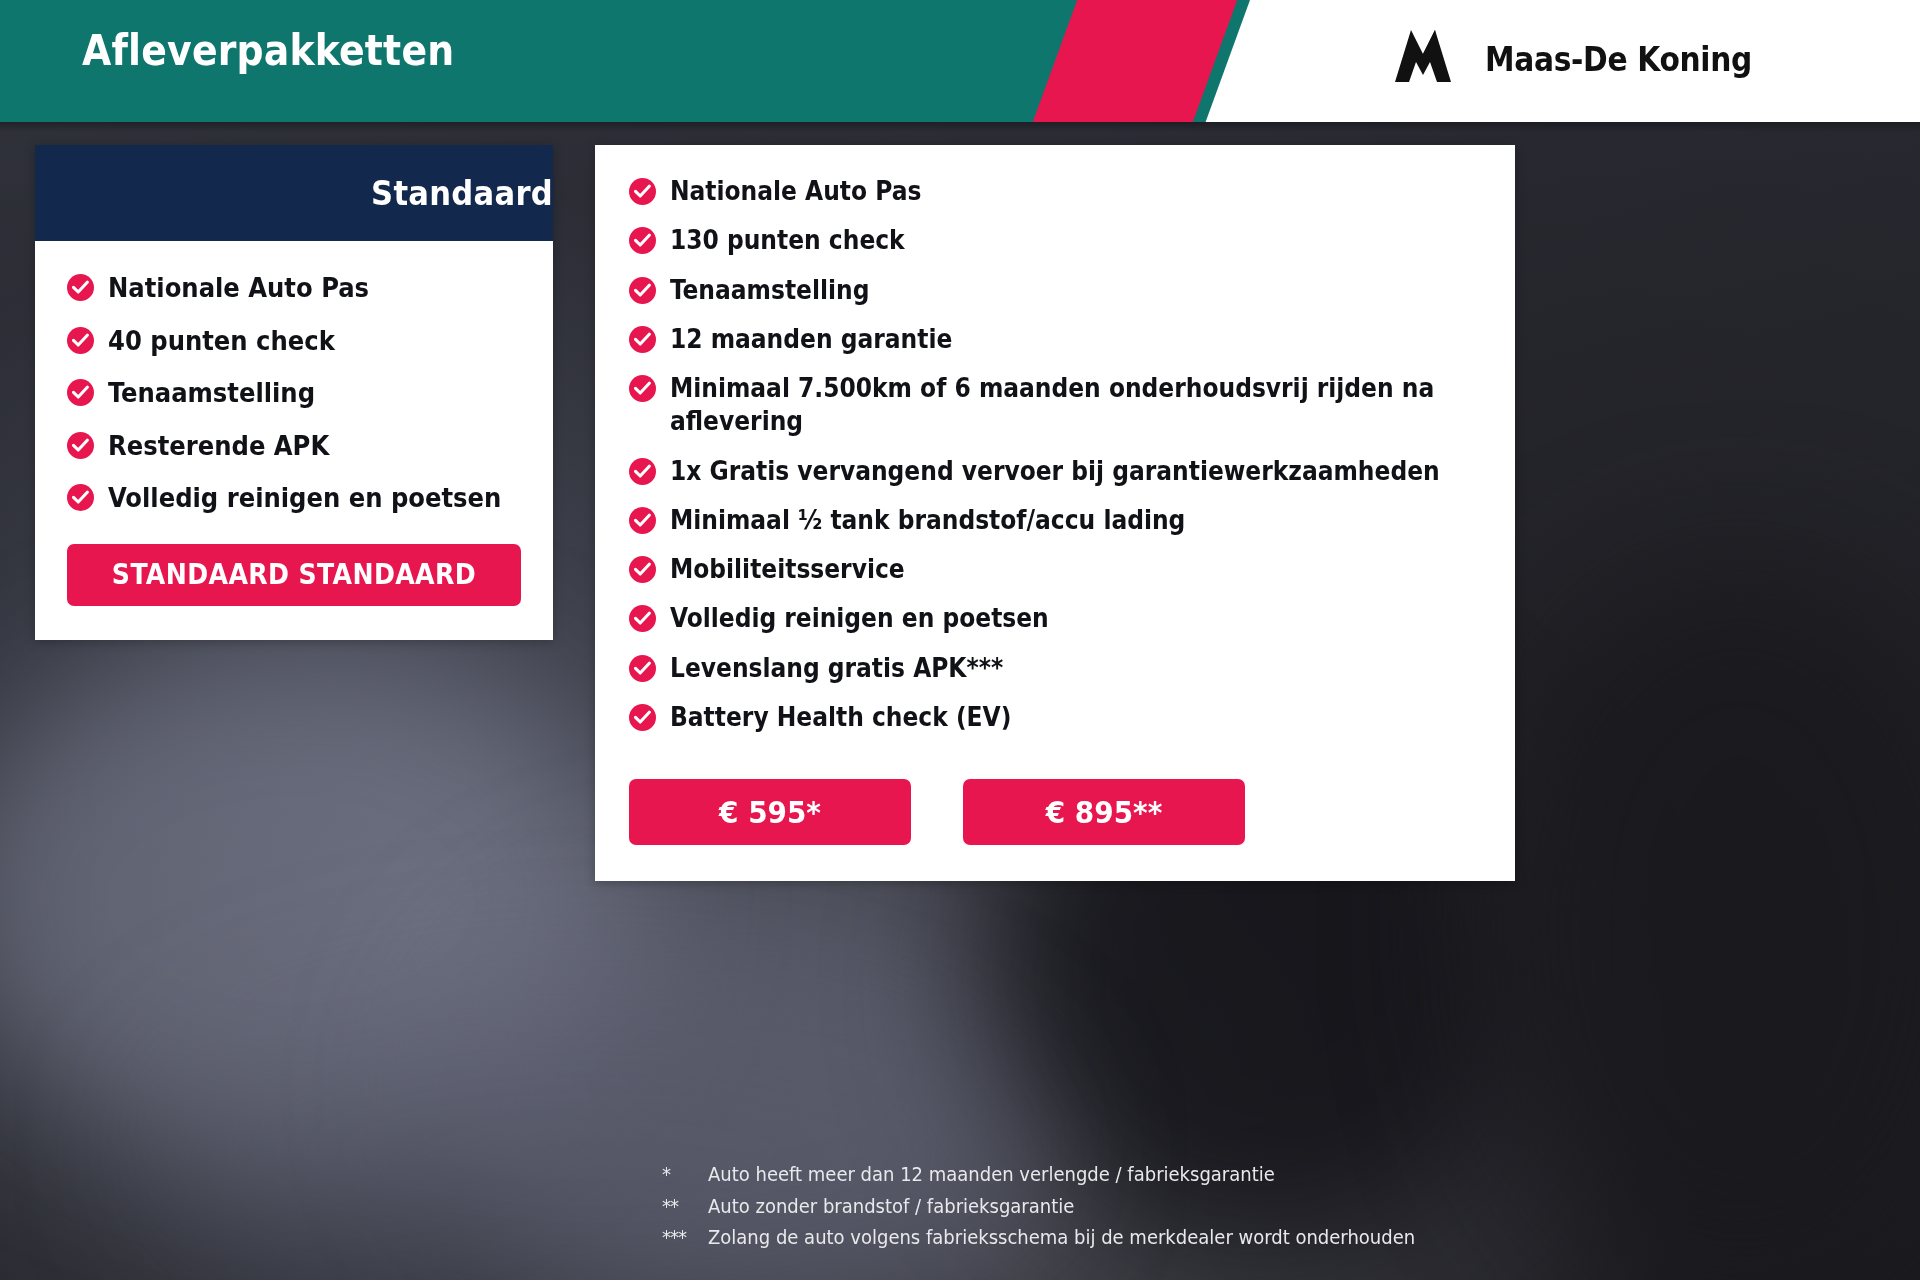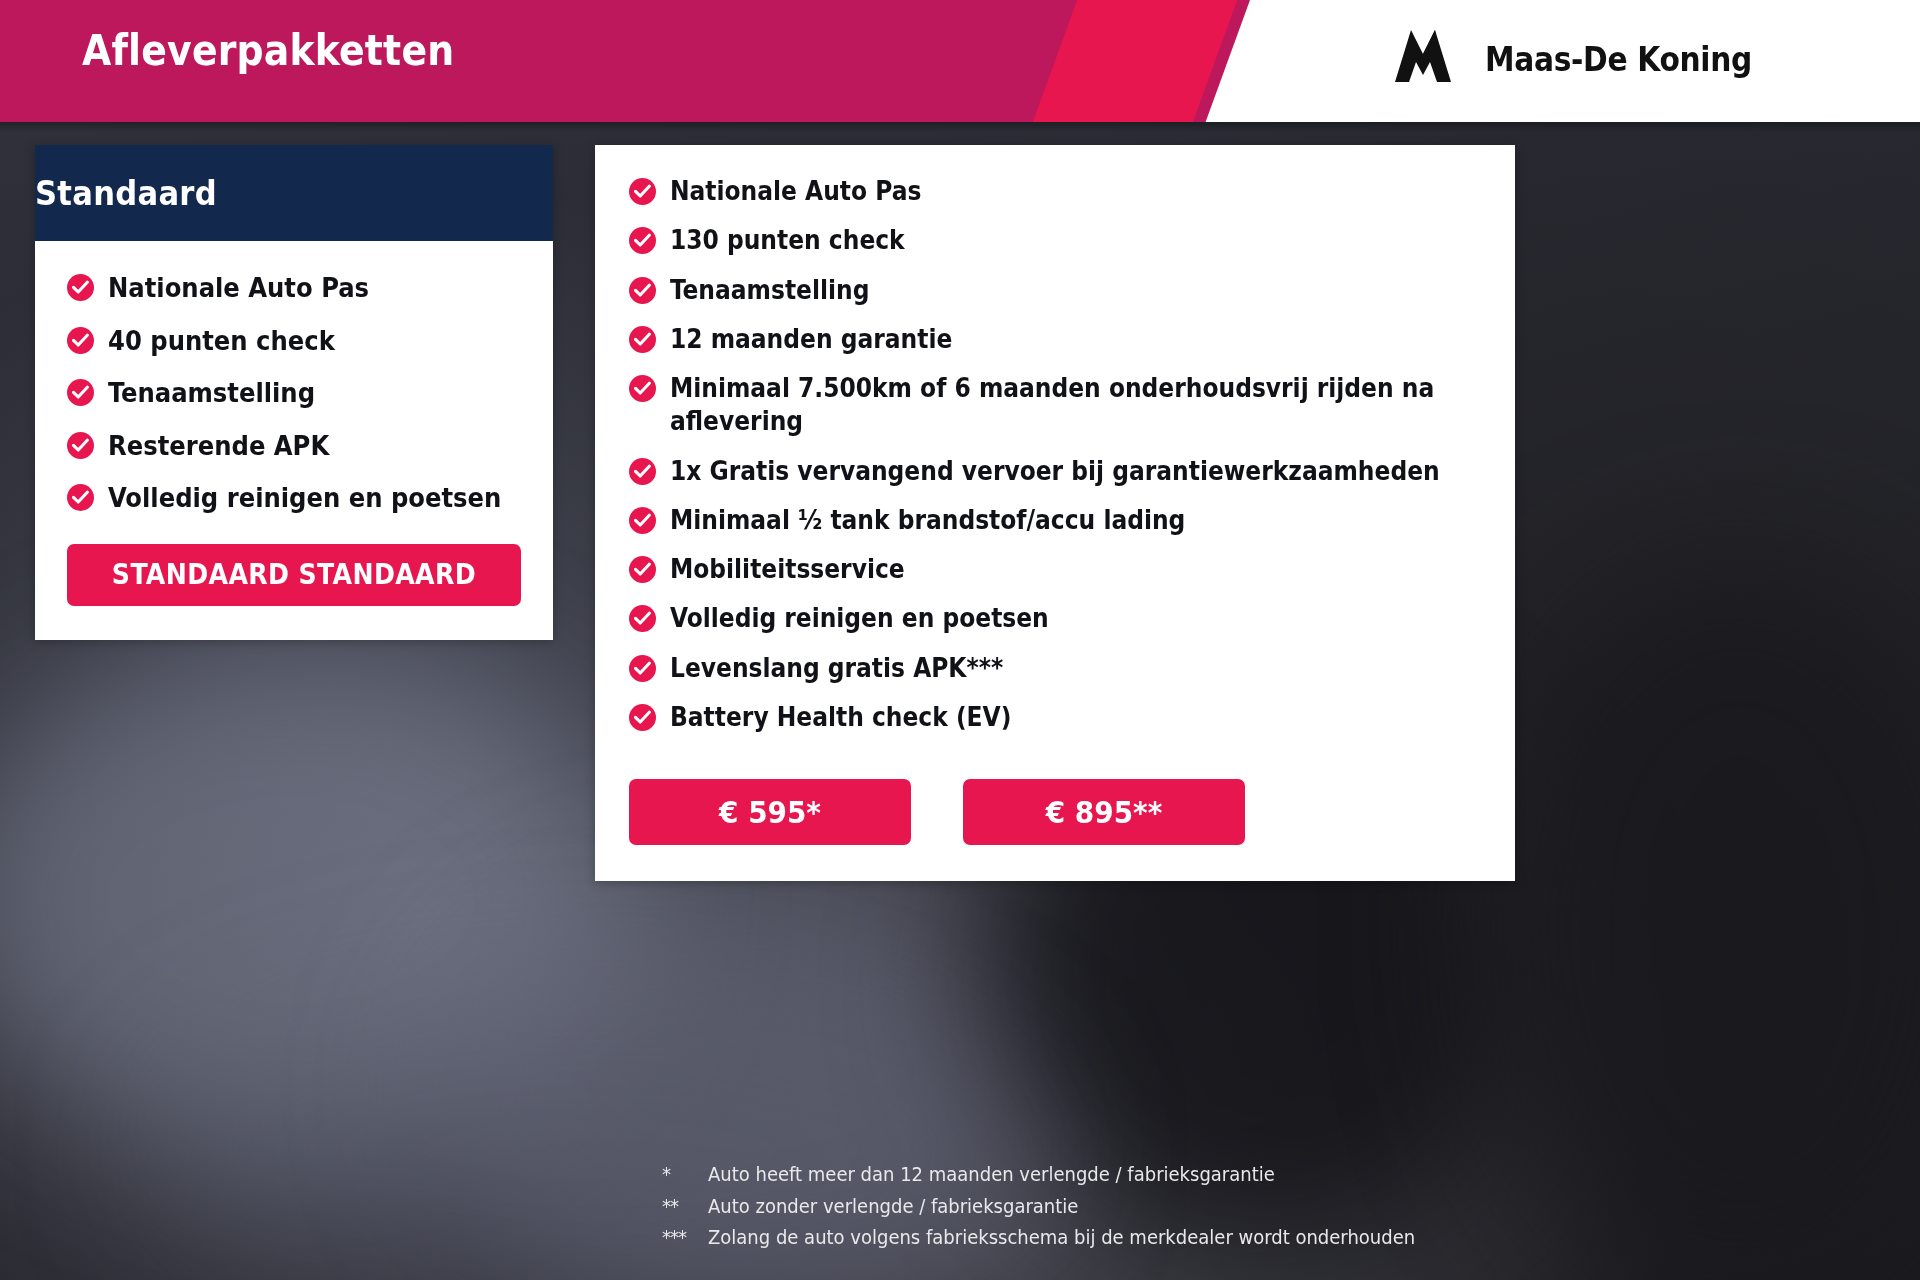--- a/index.html
+++ b/index.html
@@ -21,21 +21,21 @@
     filter:blur(0px);
   }
   .bg-blob{position:absolute;border-radius:50%;filter:blur(70px);}
   .blob1{left:-60px;top:640px;width:700px;height:520px;background:rgba(140,145,165,.45);}
   .blob2{left:430px;top:880px;width:640px;height:420px;background:rgba(110,112,132,.40);}
   .blob3{left:980px;top:700px;width:560px;height:560px;background:rgba(18,18,22,.85);}
   .blob4{left:1480px;top:560px;width:520px;height:740px;background:rgba(26,26,30,.9);}
   .blob5{left:150px;top:980px;width:900px;height:340px;background:rgba(90,92,110,.35);}
 
   
-  .header{position:absolute;left:0;top:0;width:1920px;height:122px;background:#be185d;overflow:hidden;}
+  .header{position:absolute;left:0;top:0;width:1920px;height:122px;background:#0f766e;overflow:hidden;}
   .header-white{
     position:absolute;right:0;top:0;height:122px;width:760px;background:#ffffff;
     transform:skewX(-20deg);transform-origin:top right;right:-90px;
   }
   .header-pink{
     position:absolute;top:0;height:122px;width:160px;background:#e8164f;
     transform:skewX(-20deg);left:1055px;
   }
   .header-title{
     position:absolute;left:82px;top:26px;
@@ -47,21 +47,21 @@
   }
   .brand-name{
     font-size:33px;font-weight:bold;color:#111111;letter-spacing:-.3px;
     font-family:"DejaVu Sans Condensed","Liberation Sans",sans-serif;white-space:nowrap;
   }
   .header-shadow{position:absolute;left:0;top:122px;width:1920px;height:10px;
     background:linear-gradient(180deg,rgba(0,0,0,.30),rgba(0,0,0,0));}
 
   
   .card{position:absolute;background:#ffffff;box-shadow:0 2px 10px rgba(0,0,0,.25);}
-  .card-head{background:#12284c;display:flex;align-items:center;justify-content:flex-start;}
+  .card-head{background:#12284c;display:flex;align-items:center;justify-content:flex-end;}
   .card-head-title{
     color:#ffffff;font-weight:bold;font-size:34px;letter-spacing:.3px;
     font-family:"DejaVu Sans Condensed","Liberation Sans",sans-serif;
   }
   .card-body{padding:26px 0 0 0;}
 
   ul.features{list-style:none;margin:0;padding:0;}
   ul.features li{
     display:flex;align-items:flex-start;gap:14px;
     color:#111217;font-weight:bold;
@@ -285,21 +285,21 @@
     </div>
   </div>
 
   <div class="footnotes" id="footnotes">
       <div class="footnote">
         <span class="fn-mark">*</span>
         <span class="fn-text">Auto heeft meer dan 12 maanden verlengde / fabrieksgarantie</span>
       </div>
       <div class="footnote">
         <span class="fn-mark">**</span>
-        <span class="fn-text">Auto zonder verlengde / fabrieksgarantie</span>
+        <span class="fn-text">Auto zonder brandstof / fabrieksgarantie</span>
       </div>
       <div class="footnote">
         <span class="fn-mark">***</span>
         <span class="fn-text">Zolang de auto volgens fabrieksschema bij de merkdealer wordt onderhouden</span>
       </div>
     </div>
 
 </div>
 
 </body></html>

